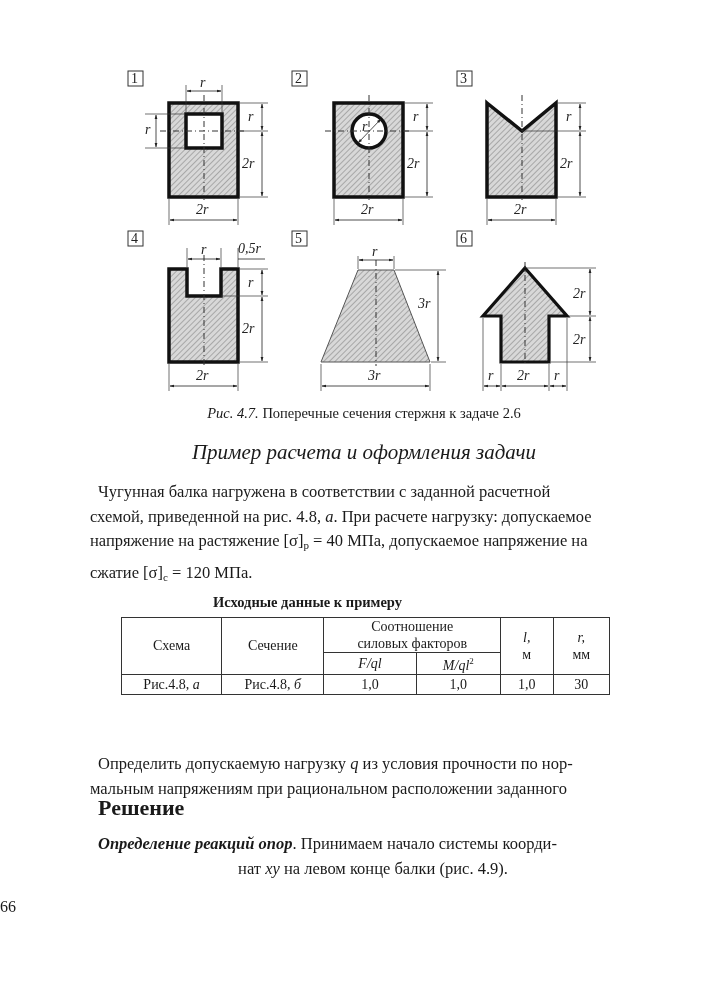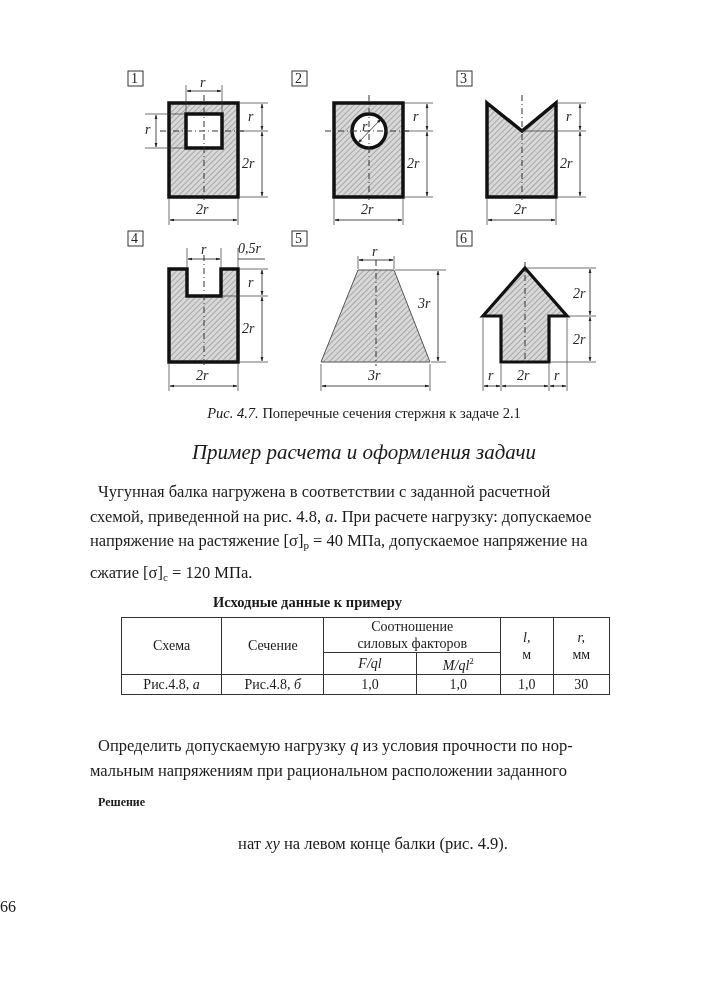--- a/index.html
+++ b/index.html
@@ -10,21 +10,21 @@
   .figtext { font-family: "Liberation Serif", serif; font-size: 14px; fill: #222; }
   .figtext.it { font-style: italic; }
   .caption { left: 0; width: 728px; top: 405px; text-align: center; font-size: 14.5px; }
   .caption i { }
   .section-title { left: 0; width: 728px; top: 440px; text-align: center; font-size: 21px; font-style: italic; }
   .para { left: 98px; width: 558px; font-size: 16.5px; line-height: 24.5px; text-align: justify; text-indent: 0; }
   .para sub { font-size: 11px; vertical-align: -3px; }
   .table-title { left: 0; width: 615px; top: 594px; text-align: center; font-weight: bold; font-size: 14.5px; }
   table.data { position: absolute; left: 121px; top: 617px; width: 489px; border-collapse: collapse; font-size: 14px; }
   table.data td { border: 1px solid #333; text-align: center; padding: 0; line-height: 17px; }
-  .solution { left: 98px; top: 795px; font-weight: bold; font-size: 12px; }
+  .solution { left: 98px; top: 795px; font-weight: bold; font-size: 22px; }
   .pagenum { left: 0; width: 728px; top: 898px; text-align: left; font-size: 16px; }
 </style>
 </head>
 <body>
 
 <svg class="figs" width="728" height="400">
   <defs>
     <pattern id="hatch" patternUnits="userSpaceOnUse" width="4" height="4" patternTransform="rotate(45)">
       <rect width="4" height="4" fill="#d8d8d8"></rect>
       <line x1="0" y1="0" x2="0" y2="4" stroke="#777" stroke-width="1"></line>
@@ -163,21 +163,21 @@
     <line x1="484" y1="386" x2="500" y2="386" stroke="#222" stroke-width="0.8" marker-start="url(#arr)" marker-end="url(#arr)"></line>
     <line x1="502" y1="386" x2="548" y2="386" stroke="#222" stroke-width="0.8" marker-start="url(#arr)" marker-end="url(#arr)"></line>
     <line x1="550" y1="386" x2="566" y2="386" stroke="#222" stroke-width="0.8" marker-start="url(#arr)" marker-end="url(#arr)"></line>
     <text class="figtext it" x="488" y="380">r</text>
     <text class="figtext it" x="517" y="380">2r</text>
     <text class="figtext it" x="554" y="380">r</text>
   </g>
 </svg>
 
 <div class="abs caption">
-  <i>Рис. 4.7.</i><span> Поперечные сечения стержня к задаче 2.1</span>
+  <i>Рис. 4.7.</i><span> Поперечные сечения стержня к задаче 2.6</span>
 </div>
 
 <div class="abs section-title">Пример расчета и оформления задачи</div>
 
 <div class="abs para" style="top:480px;">
   <div style="text-indent:0;"><span>Чугунная балка нагружена в соответствии с заданной расчетной</span></div>
   <div style="margin-left:-8px;"><span>схемой, приведенной на рис. 4.8, </span><i>а</i><span>. При расчете нагрузку: допускаемое</span></div>
   <div style="margin-left:-8px;"><span>напряжение на растяжение [σ]</span><sub>р</sub><span> = 40 МПа, допускаемое напряжение на</span></div>
   <div style="margin-left:-8px;margin-top:3px;"><span>сжатие [σ]</span><sub>с</sub><span> = 120 МПа.</span></div>
 </div>
@@ -201,24 +201,25 @@
     <td><span>Рис.4.8, </span><i>а</i></td>
     <td><span>Рис.4.8, </span><i>б</i></td>
     <td>1,0</td>
     <td>1,0</td>
     <td>1,0</td>
     <td>30</td>
   </tr>
 </tbody>
   </table>
 
-<div class="abs para" style="top:734px;">
+<div class="abs para" style="top:752px;">
   <div><span>Определить допускаемую нагрузку </span><i>q</i><span> из условия прочности по нор-</span></div>
   <div style="margin-left:-8px;"><span>мальным напряжениям при рациональном расположении заданного</span></div>
 </div>
 
 <div class="abs solution">Решение</div>
 
 <div class="abs para" style="top:832px;">
+  <div><b><i>Определение реакций опор</i></b><span>. Принимаем начало  системы коорди-</span></div>
   <div style="margin-left:-8px;text-align:center;"><span>нат </span><i>xy</i><span> на левом конце балки (рис. 4.9).</span></div>
 </div>
 
 <div class="abs pagenum">66</div>
 
 </body></html>

